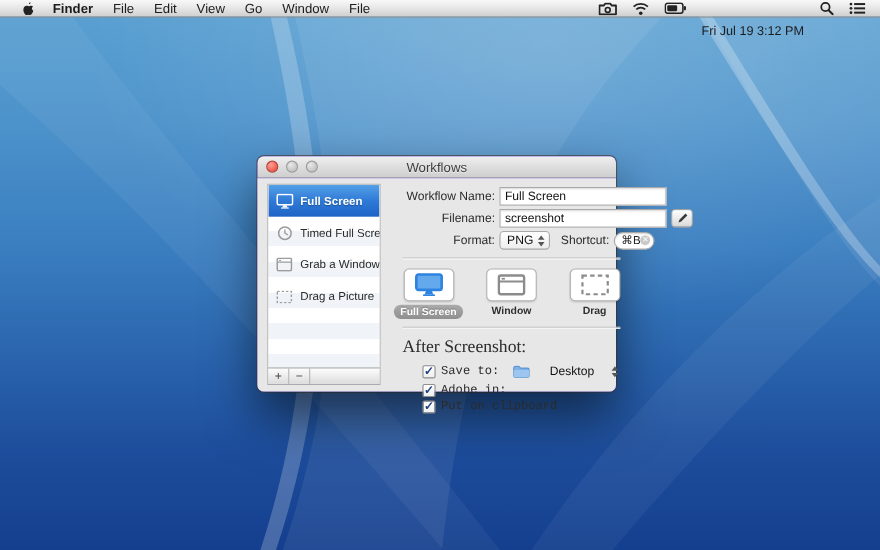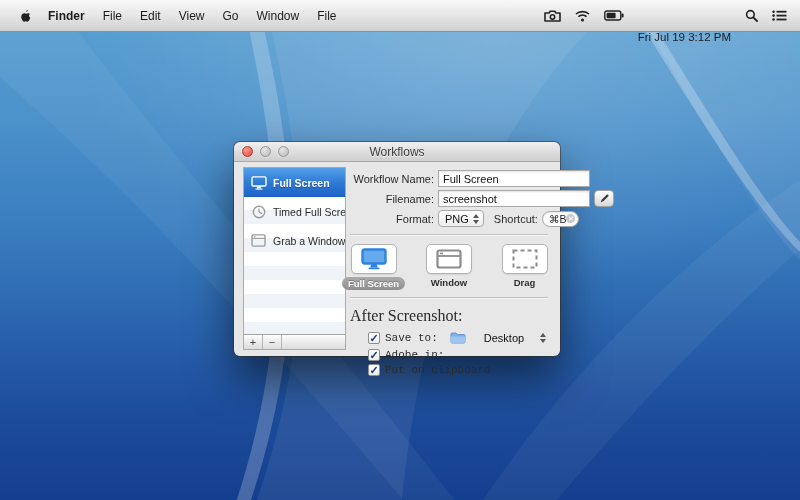--- a/index.html
+++ b/index.html
@@ -10,21 +10,21 @@
   .desktop {
     position:absolute; inset:0;
     background:
       radial-gradient(ellipse 700px 420px at 62% 8%, rgba(255,255,255,0.18), rgba(255,255,255,0) 60%),
       linear-gradient(180deg, #5ba1d2 0%, #4d93cb 22%, #3a7ec0 45%, #2a64ad 65%, #1d4d9c 82%, #143f8e 100%);
   }
   .desktop svg { position:absolute; inset:0; }
 
   
   .menubar {
-    position:absolute; left:0; top:0; width:800px; height:32px;
+    position:absolute; left:0; top:0; width:800px; height:16px;
     background:linear-gradient(180deg,#f8f8f8 0%,#e8e8e8 45%,#cfcfcf 100%);
     border-bottom:1px solid #8f8f8f;
     display:flex; align-items:center; font-size:12px; color:#1c1c1c; z-index:5;
   }
   .mb-left { display:flex; align-items:center; gap:0; padding-left:10px; }
   .mb-item { padding:0 9px; height:20px; display:flex; align-items:center; cursor:default; }
   .mb-item.bold { font-weight:bold; }
   .mb-right { margin-left:auto; display:flex; align-items:center; gap:4px; padding-right:8px; }
   .mb-status { height:20px; display:flex; align-items:center; padding:0 5px; }
   .mb-clock { font-size:11.5px; padding:0 5px; white-space:nowrap;margin-top:43px; }
@@ -73,21 +73,21 @@
     height:15px; border-top:1px solid #a5a5a5;
     background:linear-gradient(180deg,#fdfdfd,#dcdcdc);
     display:flex; align-items:stretch;
   }
   .sb-btn {
     width:19px; border-right:1px solid #b5b5b5; display:flex; align-items:center; justify-content:center;
     font-size:11px; color:#444; line-height:1; cursor:default;
   }
 
   
-  .panel { position:absolute; left:116px; top:8px; width:198px; }
+  .panel { position:absolute; left:132px; top:8px; width:198px; }
   .frow { display:flex; align-items:center; margin-bottom:3px; }
   .flabel { width:88px; text-align:right; font-size:11px; color:#2b2b2b; padding-right:4px; flex:none; }
   .tf {
     flex:1; height:17px; border:1px solid #a9a9a9; background:#fff; font-size:11px;
     font-family:"Liberation Sans",sans-serif; padding:0 4px; color:#111;
     box-shadow:inset 0 1px 2px rgba(0,0,0,0.12);
   }
   .pen-btn {
     width:20px; height:17px; margin-left:4px; flex:none;
     border:1px solid #a2a2a2; border-radius:4px;
@@ -245,20 +245,28 @@
         </div>
         <div class="sb-item">
           <span class="sb-ic">
             <svg width="15" height="13" viewBox="0 0 17 15">
               <rect x="1" y="1" width="15" height="13" rx="1.5" fill="none" stroke="#9b9b9b" stroke-width="1.6"></rect>
               <line x1="1" y1="5" x2="16" y2="5" stroke="#9b9b9b" stroke-width="1.3"></line>
               <rect x="3" y="2.6" width="2" height="1.2" fill="#9b9b9b"></rect>
             </svg>
           </span>
           <span class="sb-label">Grab a Window</span>
+        </div>
+        <div class="sb-item">
+          <span class="sb-ic">
+            <svg width="15" height="12" viewBox="0 0 17 14">
+              <rect x="1" y="1" width="15" height="12" fill="none" stroke="#9b9b9b" stroke-width="1.5" stroke-dasharray="2.6 2"></rect>
+            </svg>
+          </span>
+          <span class="sb-label">Drag a Picture</span>
         </div>
       </div>
       <div class="sb-footer">
         <div class="sb-btn">+</div>
         <div class="sb-btn">−</div>
       </div>
     </div>
 
     <div class="panel">
 

